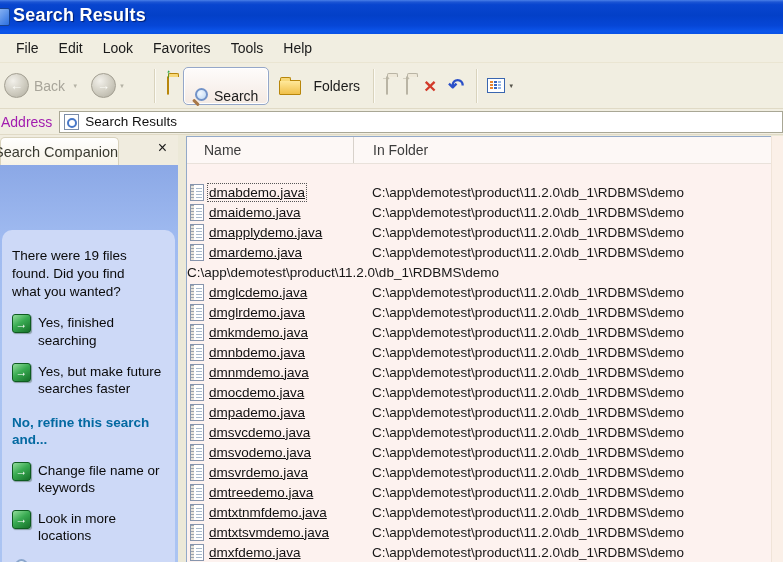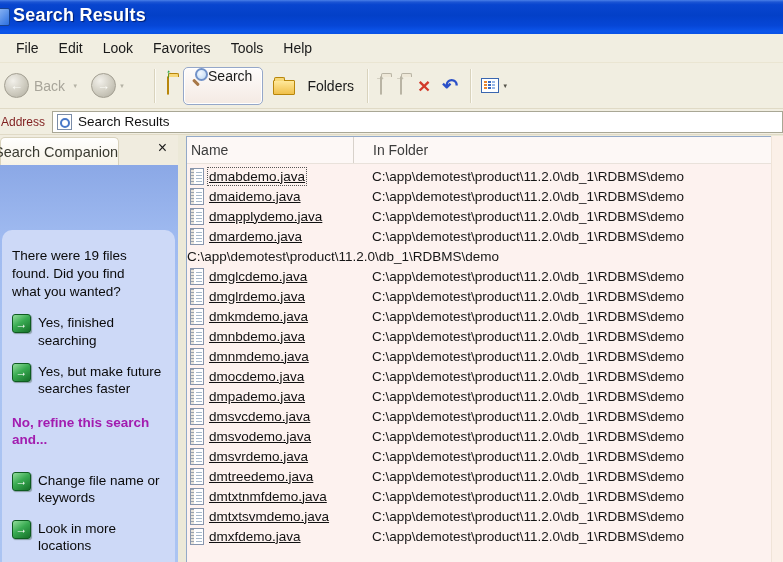--- a/index.html
+++ b/index.html
@@ -36,39 +36,39 @@
     border:1px solid #b8860b;border-radius:1px;position:relative;margin-top:4px}
   .folder::before{content:"";position:absolute;top:-4px;left:0;width:9px;height:3px;
     background:#f7d878;border:1px solid #b8860b;border-bottom:none;border-radius:2px 2px 0 0}
   .folder.gray{background:linear-gradient(#f3efe4,#ddd6c2);border-color:#b9b4a4}
   .folder.gray::before{background:#eee8d8;border-color:#b9b4a4}
   .up-wrap{position:relative;margin:0 6px 0 8px}
   .up-arrow{position:absolute;right:-4px;top:-10px;color:#1f9e38;font-weight:bold;font-size:13px;
     display:inline-block;transform:rotate(-90deg)}
   .gray-arrow{position:absolute;right:-4px;top:-7px;color:#b9b4a4;font-weight:bold;font-size:11px}
 
-  .search-btn{height:36px;margin-left:8px;padding:0 10px 0 8px;display:flex;align-items:flex-start;
+  .search-btn{height:36px;margin-left:8px;padding:0 10px 0 8px;display:flex;align-items:flex-end;gap:6px;
     border:1px solid #95a7c9;border-radius:5px;background:linear-gradient(#fefcfb,#f4eae3);
     box-shadow:inset 0 0 0 1px #fff;font-size:14px;color:#1a1a1a}
   .flat-btn{height:36px;padding:0 10px;display:flex;align-items:center;gap:12px;font-size:14px;color:#1a1a1a}
   .mag-t{width:16px;height:16px;position:relative}
   .mag-t::before{content:"";position:absolute;right:0;top:0;width:9px;height:9px;
     border:2px solid #7292c8;border-radius:50%;background:radial-gradient(circle at 35% 35%,#f2f8ff,#bcd6f2)}
   .mag-t::after{content:"";position:absolute;left:0;bottom:0;width:8px;height:3px;
     background:#a87848;border-radius:1px;transform:rotate(45deg)}
   .del-x{font-size:21px;font-weight:bold;color:#d23a2a;margin:0 6px;line-height:1}
   .undo{font-size:19px;font-weight:bold;color:#2b50c8;margin:0 6px;line-height:1}
   .views-icon{width:16px;height:13px;background:#fff;border:1px solid #3a66b0;position:relative;margin-left:6px}
   .views-icon::before{content:"";position:absolute;left:2px;top:2px;width:11px;height:8px;
     background-image:repeating-linear-gradient(180deg,transparent 0 2px,#fff 2px 3px),
       linear-gradient(90deg,#e88430 0 3px,#fff 3px 4px,#3a68c0 4px 7px,#fff 7px 8px,#98b8e8 8px 11px)}
 
   
   .addressbar{height:25px;background:#f1eee1;display:flex;align-items:center;border-bottom:1px solid #e0dac6}
-  .addr-label{font-size:12px;color:#7f1d1d;padding:0 7px 0 1px}
+  .addr-label{font-size:14px;color:#a21caf;padding:0 7px 0 1px}
   .addr-input{flex:1;height:20px;background:#fff;border:1px solid #a9a795;display:flex;
     align-items:center;gap:6px;padding-left:4px;font-size:13.5px}
   .addr-icon{width:13px;height:14px;background:#fff;border:1px solid #7a8ca8;position:relative;flex:0 0 13px}
   .addr-icon::after{content:"";position:absolute;right:1px;bottom:1px;width:6px;height:6px;
     border:2px solid #4878c8;border-radius:50%}
 
   
   .content{position:relative;height:429px}
 
   
@@ -79,39 +79,39 @@
     border-radius:5px 5px 0 0;display:flex;align-items:center}
   .sc-title{margin-left:-7px;font-size:14.5px;color:#3a3a30;white-space:nowrap}
   .sc-close{position:absolute;right:11px;top:4px;font-size:16px;color:#1a1a1a;cursor:default}
   .sc-body{height:399px;background:linear-gradient(180deg,#8ba8e6 0%,#9fbaf0 18%,#a9c3f2 45%,#abc4f2 100%);
     position:relative}
   .sc-card{position:absolute;left:2px;right:3px;top:65px;bottom:0;background:#cdd9f7;
     border-radius:10px 10px 0 0;padding:17px 4px 0 10px;box-sizing:border-box}
   .sc-question{font-weight:normal;font-size:13.5px;width:142px;line-height:1.32;margin-bottom:14px;color:#0a0a0a}
   .sc-opt{display:flex;gap:7px;margin-bottom:13px;font-size:13.5px;line-height:1.3;color:#0a0a0a}
   .sc-opt-label{width:138px}
-  .sc-section{font-weight:bold;margin:16px 0 23px;font-size:13.5px;line-height:1.3;width:162px;color:#a21caf}
+  .sc-section{font-weight:bold;margin:16px 0 13px;font-size:13.5px;line-height:1.3;width:162px;color:#0369a1}
   .ga{width:17px;height:17px;flex:0 0 17px;border-radius:3px;border:1px solid #0e5c20;
     background:linear-gradient(145deg,#93de9c 0%,#39ab52 45%,#157029 100%);
     box-shadow:1px 1px 1px rgba(0,40,0,.35);display:flex;align-items:center;justify-content:center}
   .ga-a{color:#fff;font-weight:bold;font-size:12px;line-height:1}
   .mag-s{width:17px;height:16px;flex:0 0 17px;position:relative;margin-top:1px}
   .mag-s::before{content:"";position:absolute;right:1px;top:0;width:9px;height:9px;
     border:2px solid #8aa6cc;border-radius:50%;background:radial-gradient(circle at 35% 35%,#f4f9ff,#cfe0f2)}
   .mag-s::after{content:"";position:absolute;left:0;bottom:1px;width:8px;height:3px;
     background:#b5854f;border-radius:1px;transform:rotate(45deg)}
 
   
   .listpanel{position:absolute;left:186px;top:1px;width:597px;height:428px;box-sizing:border-box;
     border:1px solid #93a9c8;border-right:none;border-bottom:none;background:#fdf2ef;overflow:hidden}
   .list-header{height:26px;display:flex;align-items:stretch;background:#fdf8f6;
     border-bottom:1px solid #e9e2db;font-size:14px;color:#3c3c3c}
-  .col-name{width:166px;box-sizing:border-box;padding-left:4px;display:flex;align-items:center}
+  .col-name{width:166px;box-sizing:border-box;padding-left:17px;display:flex;align-items:center}
   .col-folder{flex:1;padding-left:19px;border-left:1px solid #d8d2cb;display:flex;align-items:center}
-  .rows{margin-top:2px}
+  .rows{margin-top:18px}
   .lrow{height:20px;display:flex;align-items:center}
   .cell-name{width:185px;box-sizing:border-box;padding-left:3px;display:flex;align-items:center;gap:5px}
   .doc-icon{width:12px;height:15px;flex:0 0 12px;background:#fff;border:1px solid #8795ad;position:relative}
   .doc-icon::before{content:"";position:absolute;left:0;top:0;bottom:0;width:3px;
     background:repeating-linear-gradient(180deg,#9aa2ad 0 1px,#e8e4da 1px 3px)}
   .doc-icon::after{content:"";position:absolute;left:5px;right:1px;top:3px;height:10px;
     background:repeating-linear-gradient(180deg,#a8bacb 0 1px,transparent 1px 3px)}
   .fname{font-size:13.5px;color:#111;text-decoration:underline;white-space:nowrap}
   .fname.focused{outline:1px dotted #555;outline-offset:1px}
   .cell-folder{font-size:13.5px;color:#161616;white-space:nowrap}

